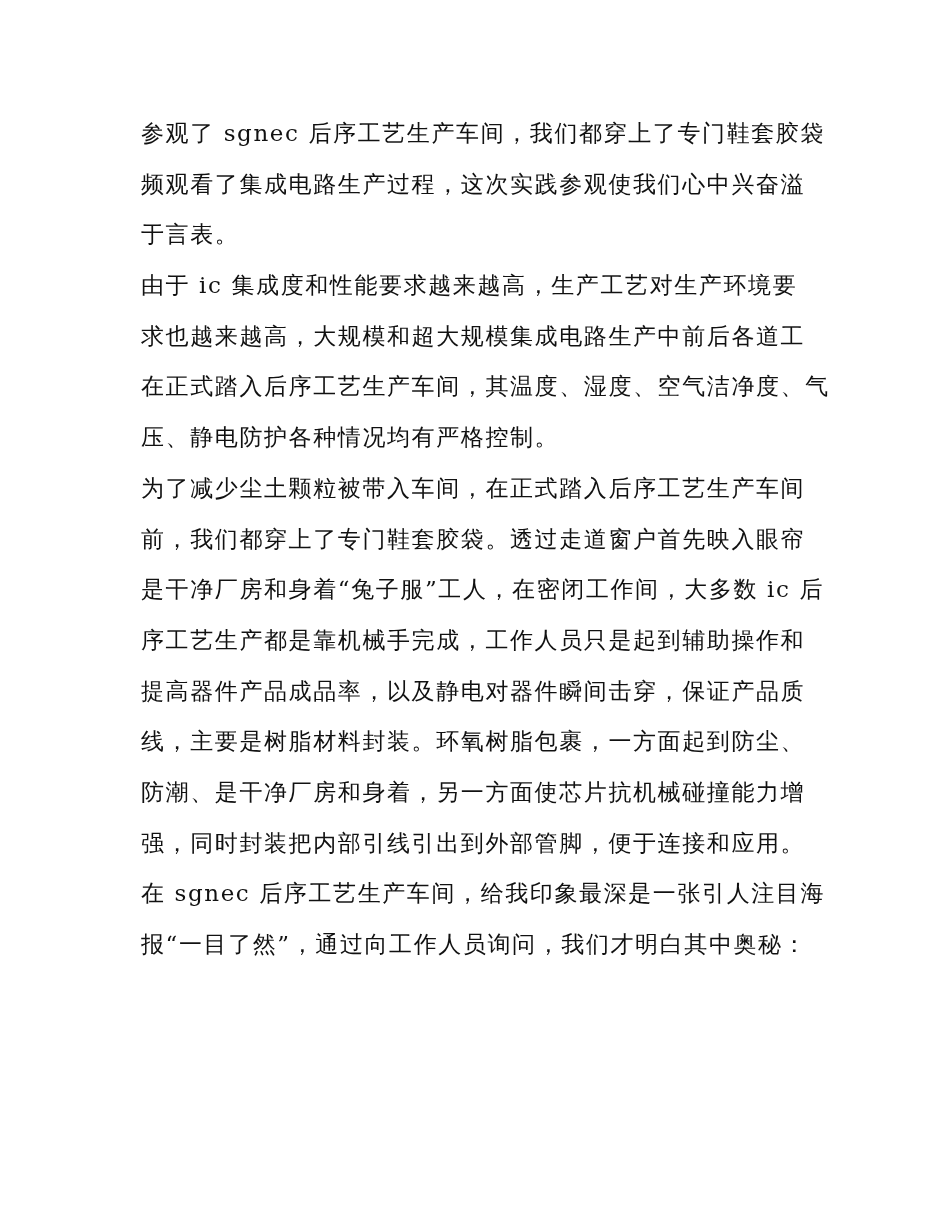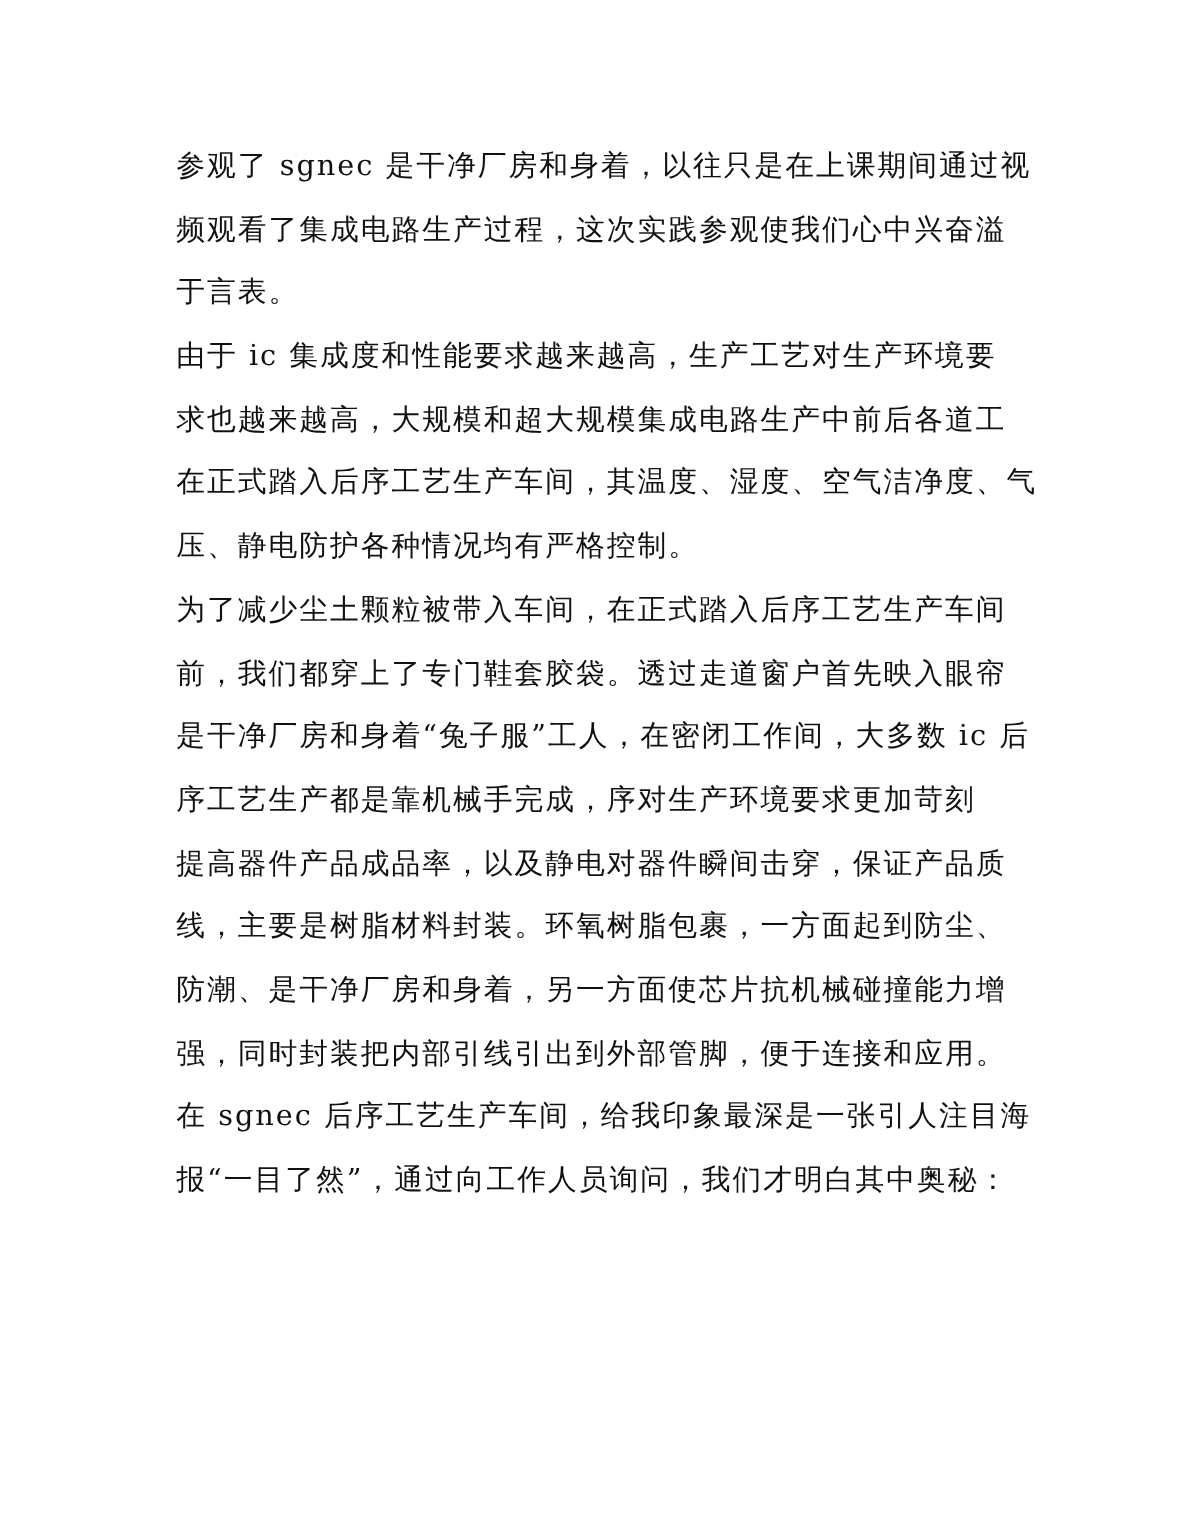--- a/index.html
+++ b/index.html
@@ -26,30 +26,30 @@
       font-size: 23px;
       color: #111111;
       white-space: nowrap;
       letter-spacing: 1.6px;
     }
   </style>
 </head>
 <body>
 
 <div class="page">
-  <div class="line">参观了 sgnec 是干净厂房和身着，以往只是在上课期间通过视</div>
+  <div class="line">参观了 sgnec 后序工艺生产车间，我们都穿上了专门鞋套胶袋</div>
   <div class="line">频观看了集成电路生产过程，这次实践参观使我们心中兴奋溢</div>
   <div class="line">于言表。</div>
   <div class="line">由于 ic 集成度和性能要求越来越高，生产工艺对生产环境要</div>
   <div class="line">求也越来越高，大规模和超大规模集成电路生产中前后各道工</div>
   <div class="line">在正式踏入后序工艺生产车间，其温度、湿度、空气洁净度、气</div>
   <div class="line">压、静电防护各种情况均有严格控制。</div>
   <div class="line">为了减少尘土颗粒被带入车间，在正式踏入后序工艺生产车间</div>
   <div class="line">前，我们都穿上了专门鞋套胶袋。透过走道窗户首先映入眼帘</div>
   <div class="line">是干净厂房和身着“兔子服”工人，在密闭工作间，大多数 ic 后</div>
-  <div class="line">序工艺生产都是靠机械手完成，序对生产环境要求更加苛刻</div>
+  <div class="line">序工艺生产都是靠机械手完成，工作人员只是起到辅助操作和</div>
   <div class="line">提高器件产品成品率，以及静电对器件瞬间击穿，保证产品质</div>
   <div class="line">线，主要是树脂材料封装。环氧树脂包裹，一方面起到防尘、</div>
   <div class="line">防潮、是干净厂房和身着，另一方面使芯片抗机械碰撞能力增</div>
   <div class="line">强，同时封装把内部引线引出到外部管脚，便于连接和应用。</div>
   <div class="line">在 sgnec 后序工艺生产车间，给我印象最深是一张引人注目海</div>
   <div class="line">报“一目了然”，通过向工作人员询问，我们才明白其中奥秘：</div>
 </div>
 
 </body></html>

